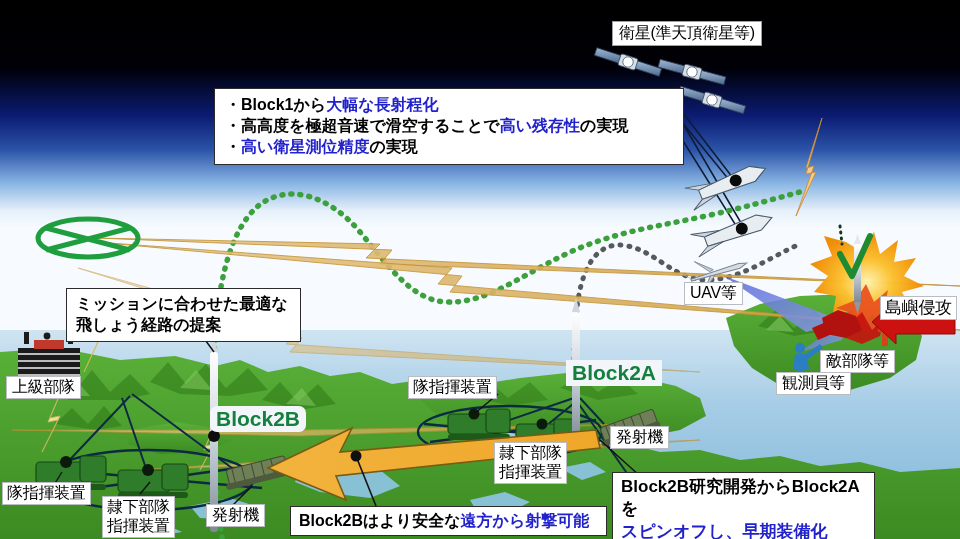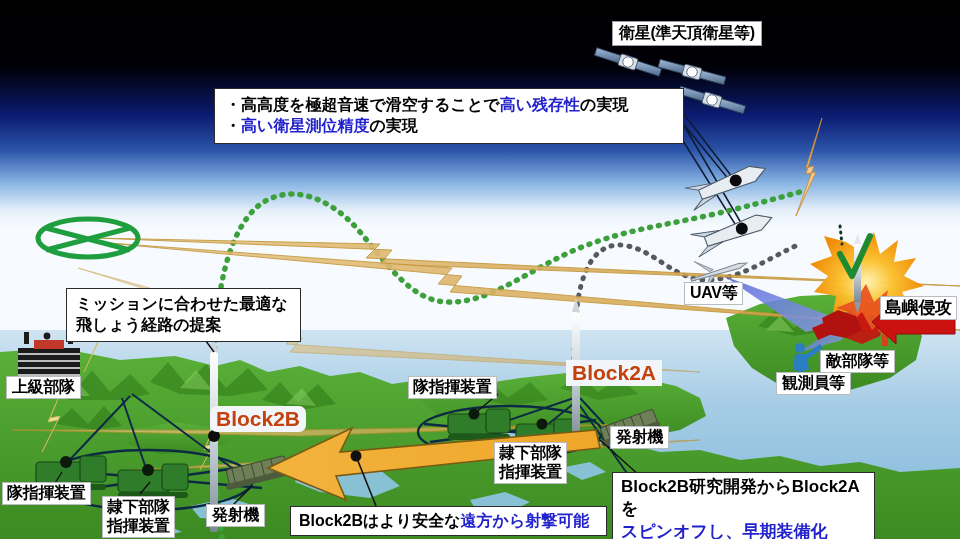--- a/index.html
+++ b/index.html
@@ -1,25 +1,25 @@
 <!DOCTYPE html>
 <html><head>
 <meta charset="utf-8">
 <style>
   html,body{margin:0;padding:0;background:#000;}
   body{font-family:"Liberation Sans","DejaVu Sans",sans-serif;}
   #stage{position:relative;width:960px;height:539px;overflow:hidden;background:#000;}
   #stage svg.layer{position:absolute;left:0;top:0;width:960px;height:539px;}
   .lbl{position:absolute;background:#fff;color:#000;border:1px solid #9aa0a6;
-       font-weight:bold;line-height:1.18;white-space:pre;letter-spacing:-0.3px;}
+       font-weight:normal;line-height:1.18;white-space:pre;letter-spacing:-0.3px;}
   .lbl.plain{border:1px solid #b9bcc0;}
   .nb{position:absolute;background:#fff;color:#000;border:1.4px solid #2b2b2b;
       font-weight:bold;line-height:1.32;}
   .blue{color:#2222cc;}
-  .bk{position:absolute;font-weight:bold;color:#c2410c;background:#f2f6fb;border:none;}
+  .bk{position:absolute;font-weight:bold;color:#15803d;background:#f2f6fb;border:none;}
 </style>
 </head>
 <body>
 
 <div id="stage">
 
   <svg class="layer" viewBox="0 0 960 539">
     <defs>
       <linearGradient id="skyGrad" x1="0" y1="0" x2="0" y2="1">
         <stop offset="0" stop-color="#000000"></stop>
@@ -342,20 +342,23 @@
       <path d="M232,506 L252,486"></path>
       <path d="M140,494 L150,482"></path>
       <path d="M52,488 L62,472"></path>
     </g>
   </svg>
 
   <div class="lbl" style="left:612px;top:21px;padding:2px 6px;font-size:16px;">衛星(準天頂衛星等)</div>
 
   <div class="nb" style="left:214px;top:88px;width:450px;padding:5px 8px 7px 10px;font-size:16px;">
     <div>
+      <span>・Block1から</span><span class="blue">大幅な長射程化</span>
+    </div>
+    <div>
       <span>・高高度を極超音速で滑空することで</span><span class="blue">高い残存性</span><span>の実現</span>
     </div>
     <div>
       <span>・</span><span class="blue">高い衛星測位精度</span><span>の実現</span>
     </div>
   </div>
 
   <div class="nb" style="left:66px;top:288px;width:216px;padding:4px 8px 6px 9px;font-size:16px;">
     <div>ミッションに合わせた最適な</div>
     <div>飛しょう経路の提案</div>

